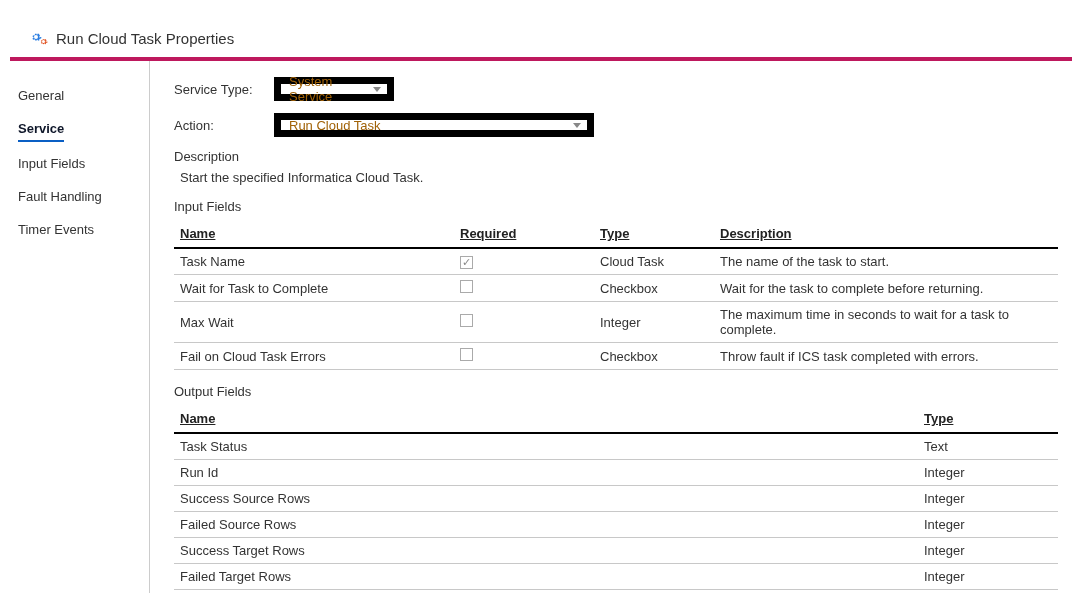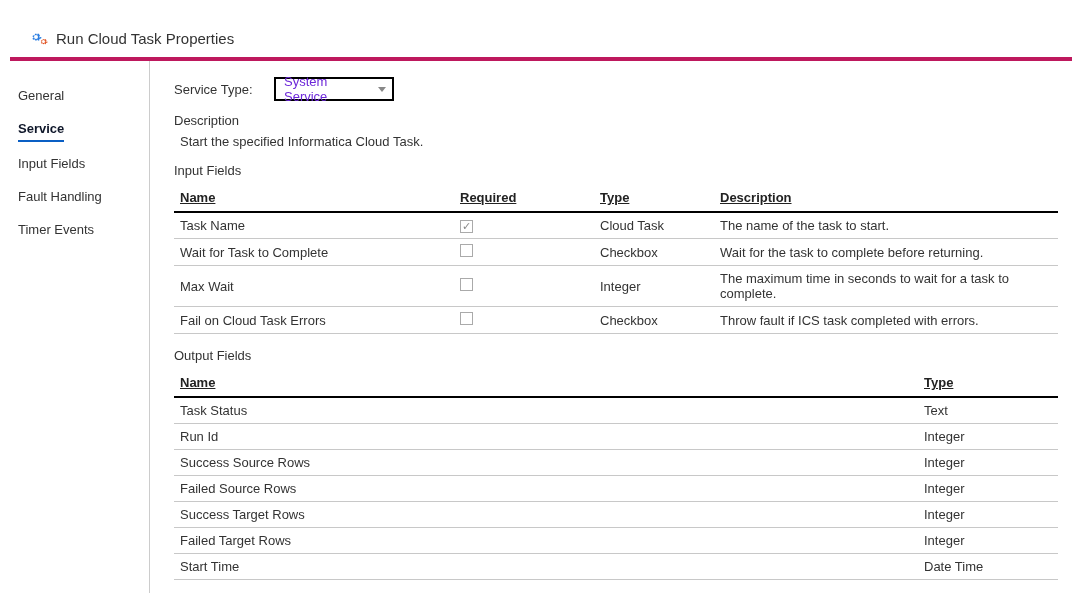--- a/index.html
+++ b/index.html
@@ -70,26 +70,26 @@
   }
   .form-label {
     width: 92px;
     color: #333;
     font-size: 13px;
   }
   .select {
     display: flex;
     align-items: center;
     justify-content: space-between;
-    border: 2px solid #000000;
+    border: 7px solid #000000;
     height: 24px;
     padding: 0 6px 0 8px;
     background: #fff;
     font-size: 13px;
-    color: #6d28d9;
+    color: #a16207;
     cursor: pointer;
   }
   .select-service { width: 120px; }
   .select-action { width: 320px; }
   .caret {
     width: 0; height: 0;
     border-left: 4px solid transparent;
     border-right: 4px solid transparent;
     border-top: 5px solid #888;
     margin-left: 6px;
@@ -168,20 +168,27 @@
   <div class="content">
 
     <div class="form-row">
       <span class="form-label">Service Type:</span>
       <div class="select select-service">
         <span>System Service</span>
         <span class="caret"></span>
       </div>
     </div>
 
+    <div class="form-row">
+      <span class="form-label">Action:</span>
+      <div class="select select-action">
+        <span>Run Cloud Task</span>
+        <span class="caret"></span>
+      </div>
+    </div>
 
     <div class="section-label">Description</div>
     <div class="desc-text">Start the specified Informatica Cloud Task.</div>
 
     <div class="section-label">Input Fields</div>
     <table>
       <thead>
         <tr>
           <th class="col-name">Name</th>
           <th class="col-req">Required</th>

